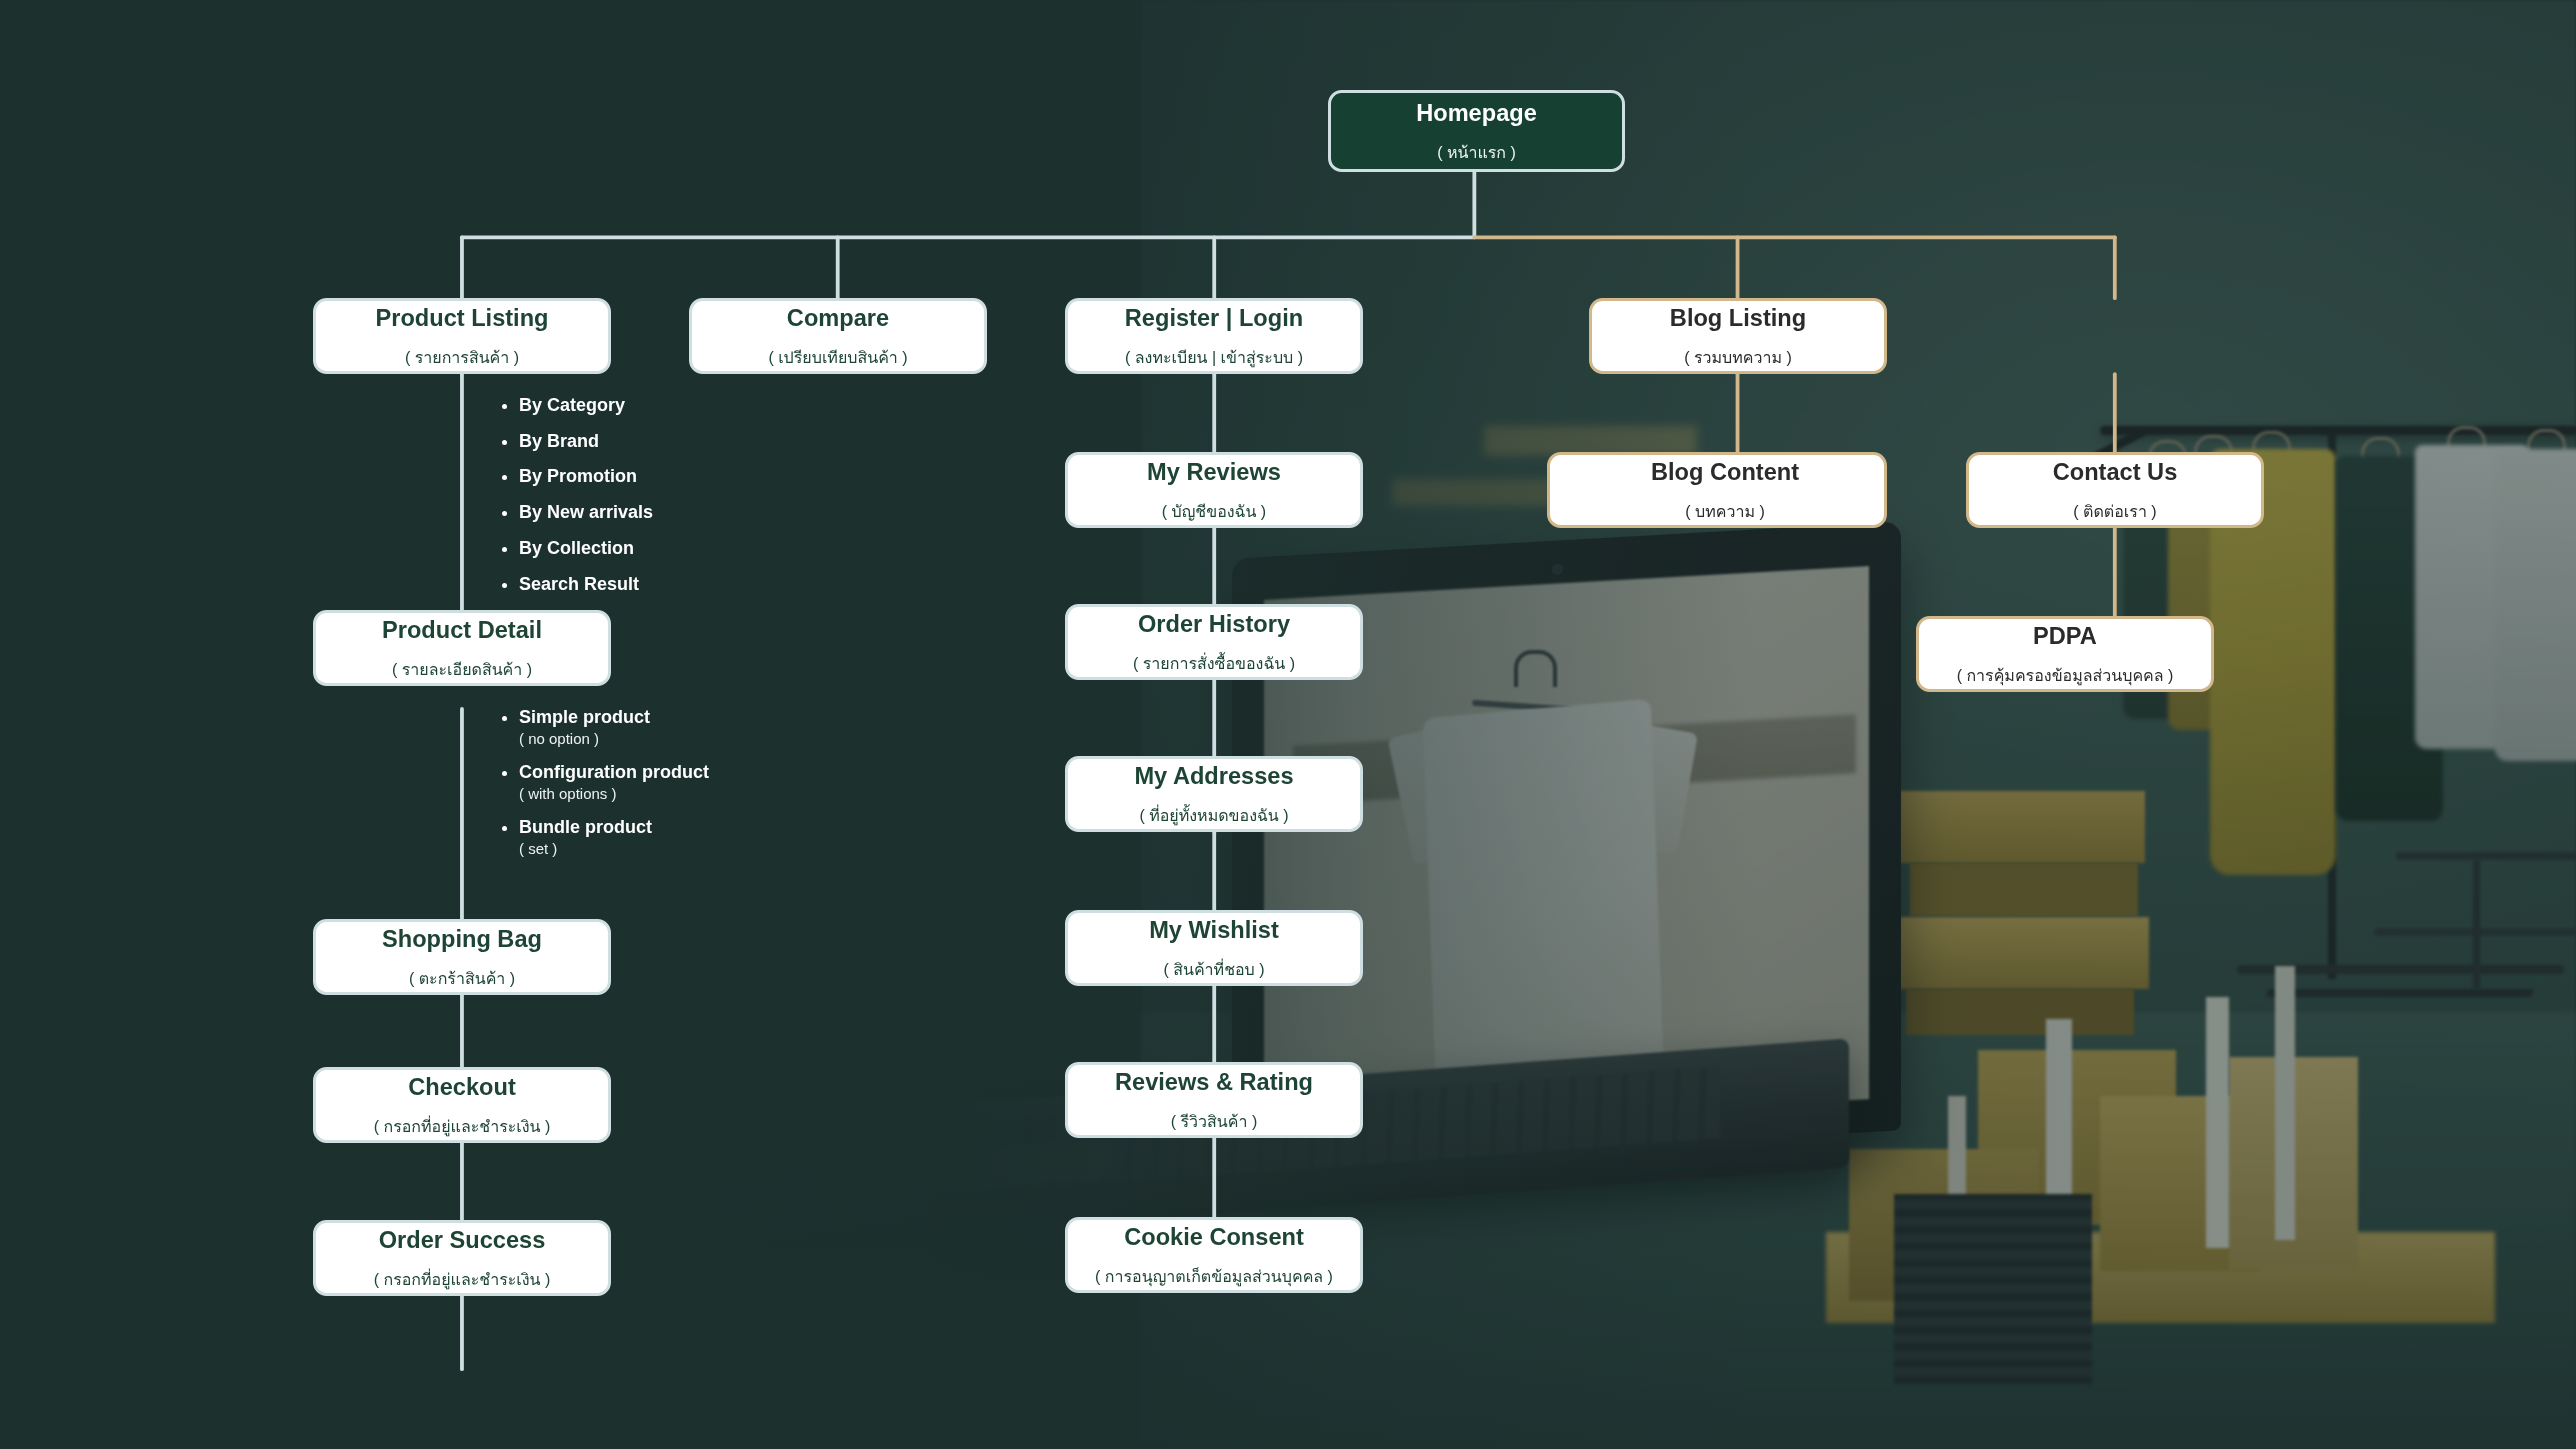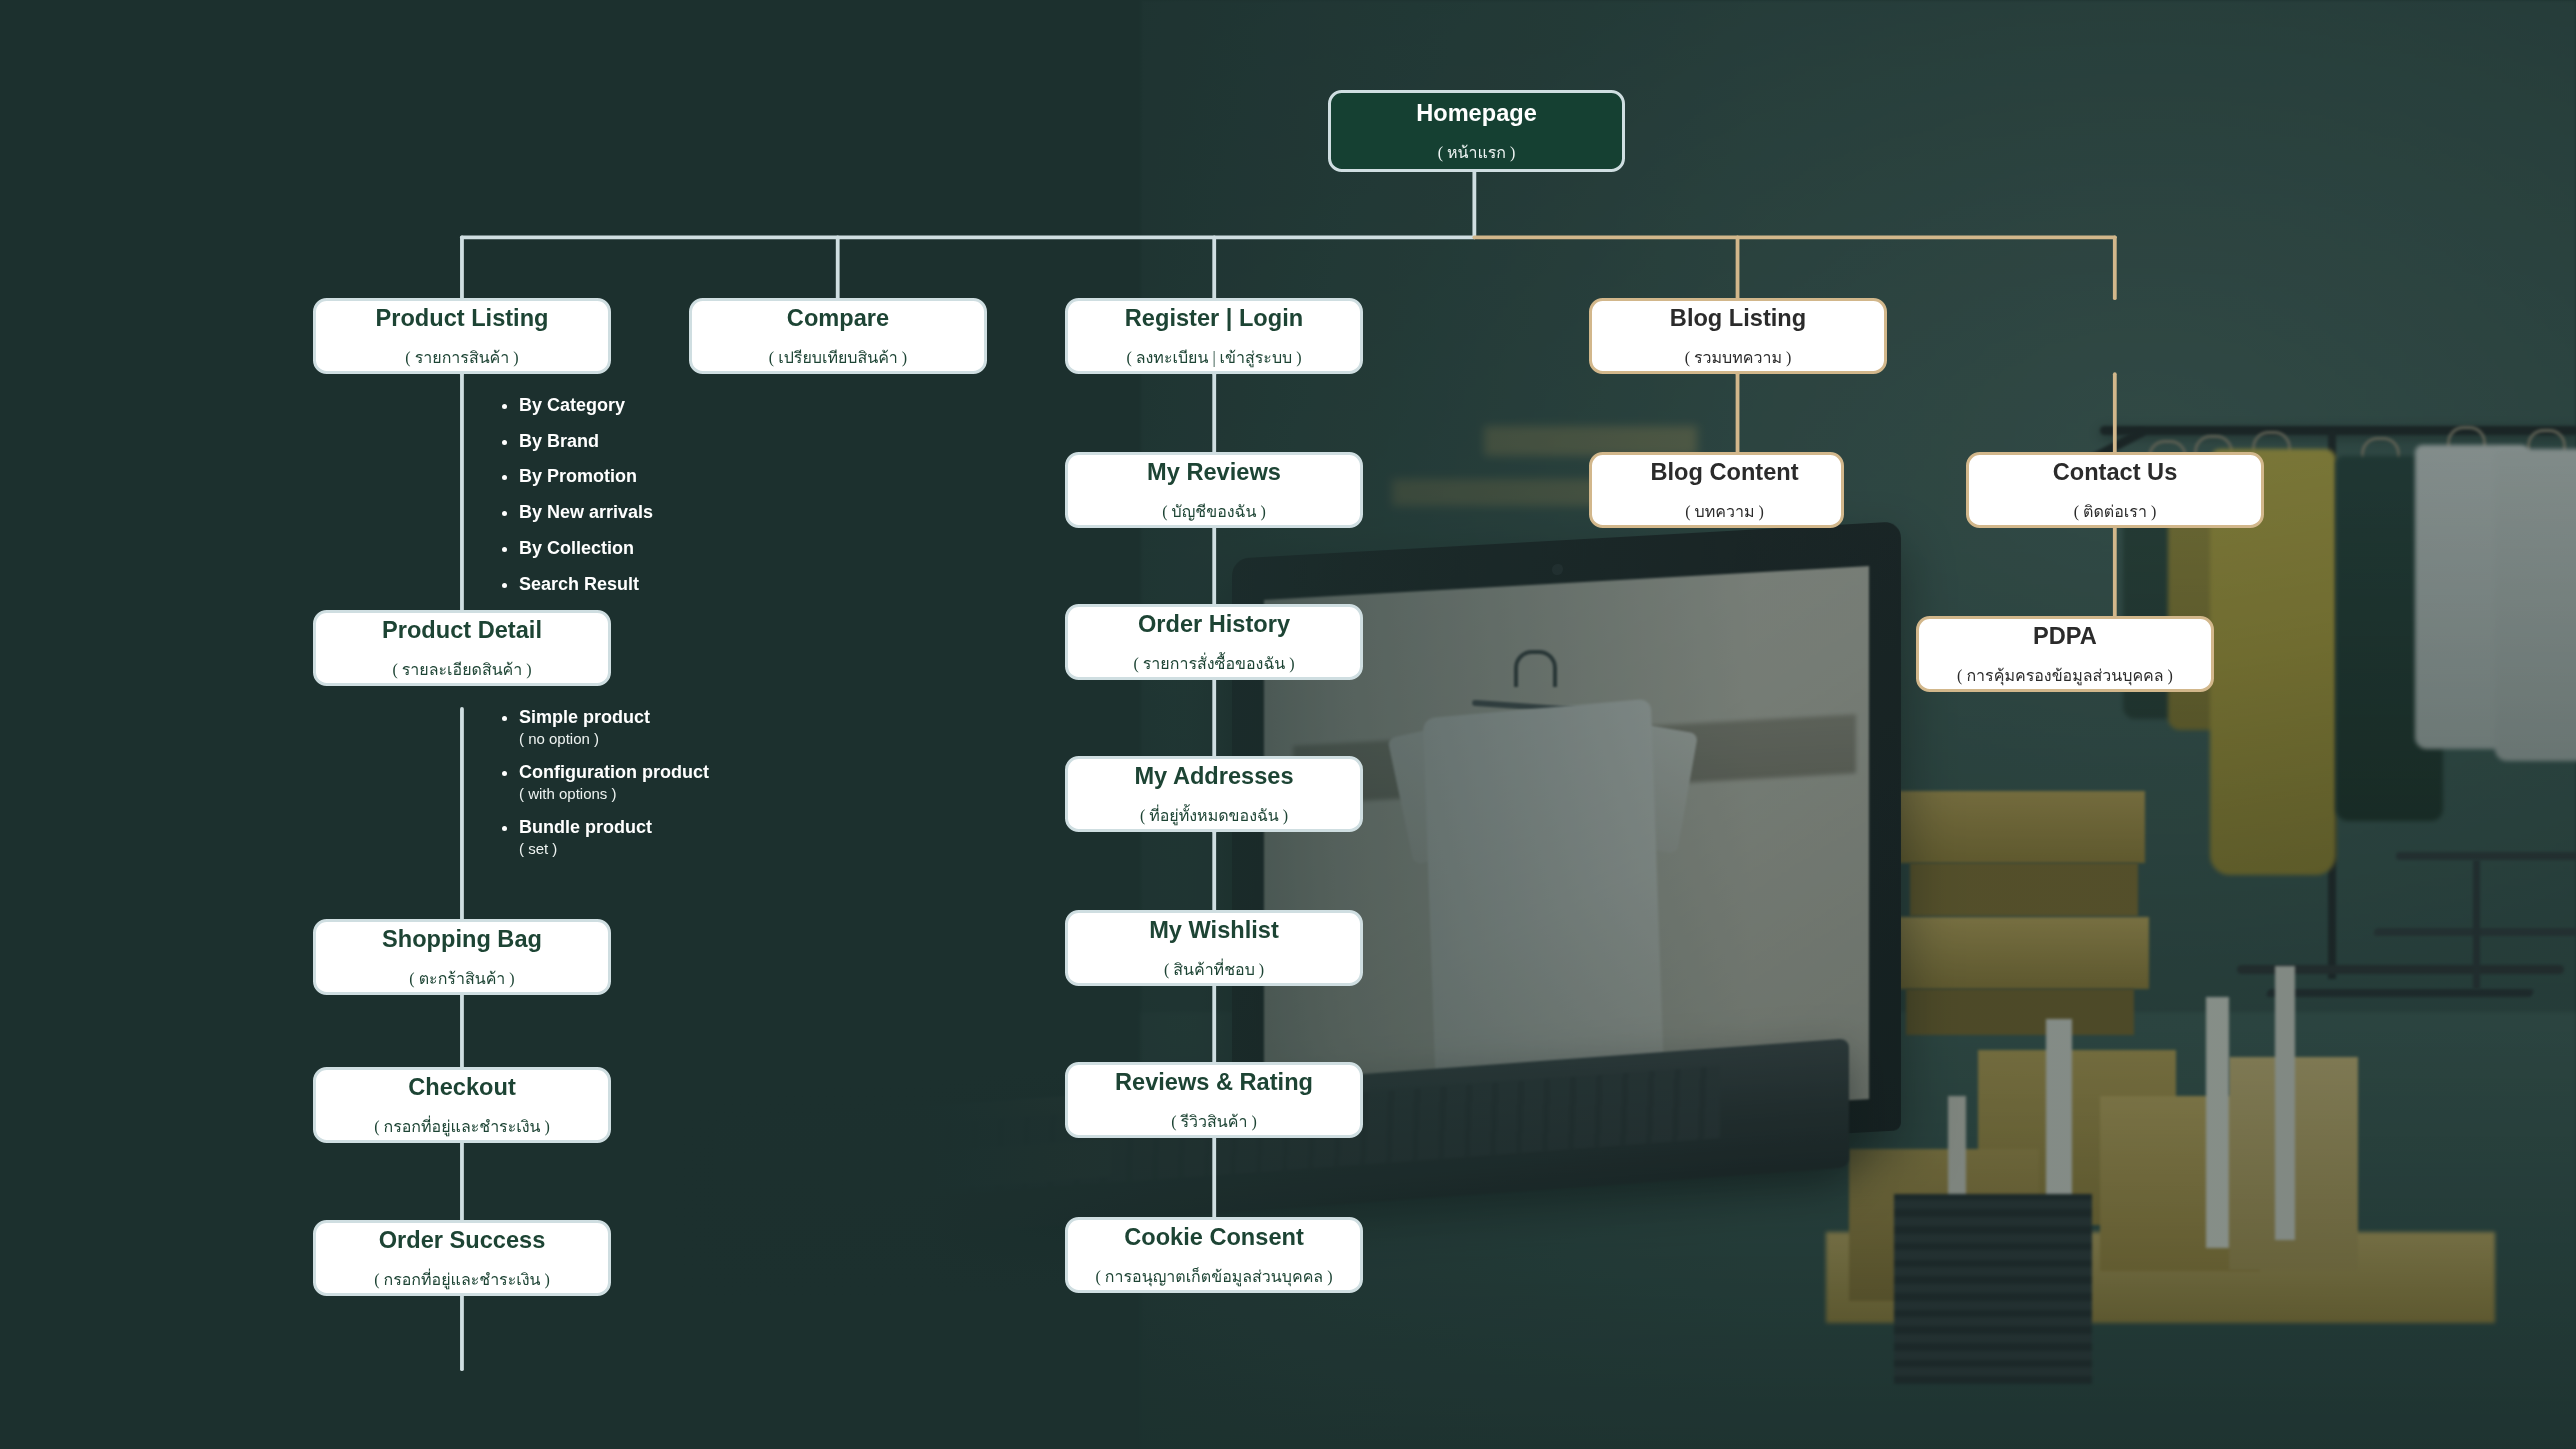--- a/index.html
+++ b/index.html
@@ -137,21 +137,21 @@
   #veil2{position:absolute;inset:0;background:rgba(25,44,42,.30);}
 
   
   #chart{position:absolute;inset:0;}
   svg#links{position:absolute;inset:0;width:2576px;height:1449px;}
 
   .node{position:absolute;background:#ffffff;border-radius:13.7px;
         display:flex;flex-direction:column;align-items:center;justify-content:center;
         box-sizing:border-box;text-align:center;}
   .node .t{font-weight:bold;line-height:1.12;}
-  .node .s{line-height:1.2;margin-top:17px;font-family:Liberation Serif, serif;}
+  .node .s{line-height:1.2;margin-top:17px;}
 
   
   .cool{border:3.8px solid #cfdee1;}
   .cool .t{color:#1d4434;font-size:23.6px;}
   .cool .s{color:#1d4434;font-size:16px;}
 
   
   .warm{border:3.8px solid #d2b78b;}
   .warm .t{color:#2b2b2b;font-size:23.6px;}
   .warm .s{color:#2b2b2b;font-size:16px;}
@@ -360,21 +360,21 @@
   </div>
   <div class="node cool" style="left:1065px;top:1217px;width:298px;height:76px;">
     <div class="t">Cookie Consent</div>
     <div class="s">( การอนุญาตเก็ตข้อมูลส่วนบุคคล )</div>
   </div>
 
   <div class="node warm" style="left:1589px;top:298px;width:298px;height:76px;">
     <div class="t">Blog Listing</div>
     <div class="s">( รวมบทความ )</div>
   </div>
-  <div class="node warm" style="left:1589px;top:452px;width:255px;height:76px;padding-left:16px;">
+  <div class="node warm" style="left:1547px;top:452px;width:340px;height:76px;padding-left:16px;">
     <div class="t">Blog Content</div>
     <div class="s">( บทความ )</div>
   </div>
 
   <div class="node warm" style="left:1966px;top:452px;width:298px;height:76px;">
     <div class="t">Contact Us</div>
     <div class="s">( ติดต่อเรา )</div>
   </div>
   <div class="node warm" style="left:1916px;top:616px;width:298px;height:76px;">
     <div class="t">PDPA</div>

